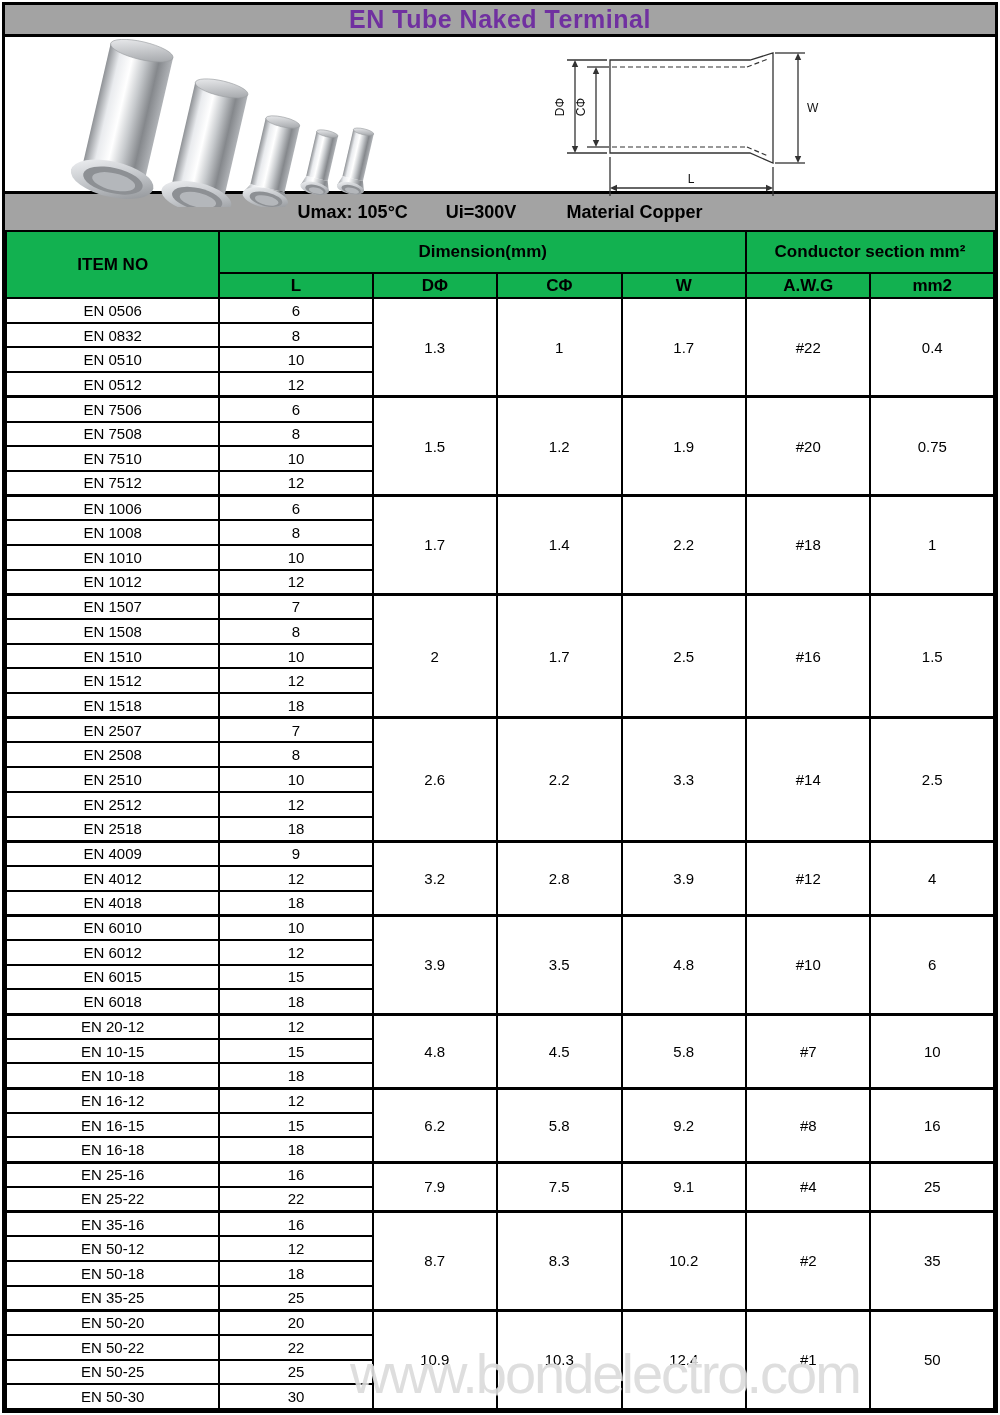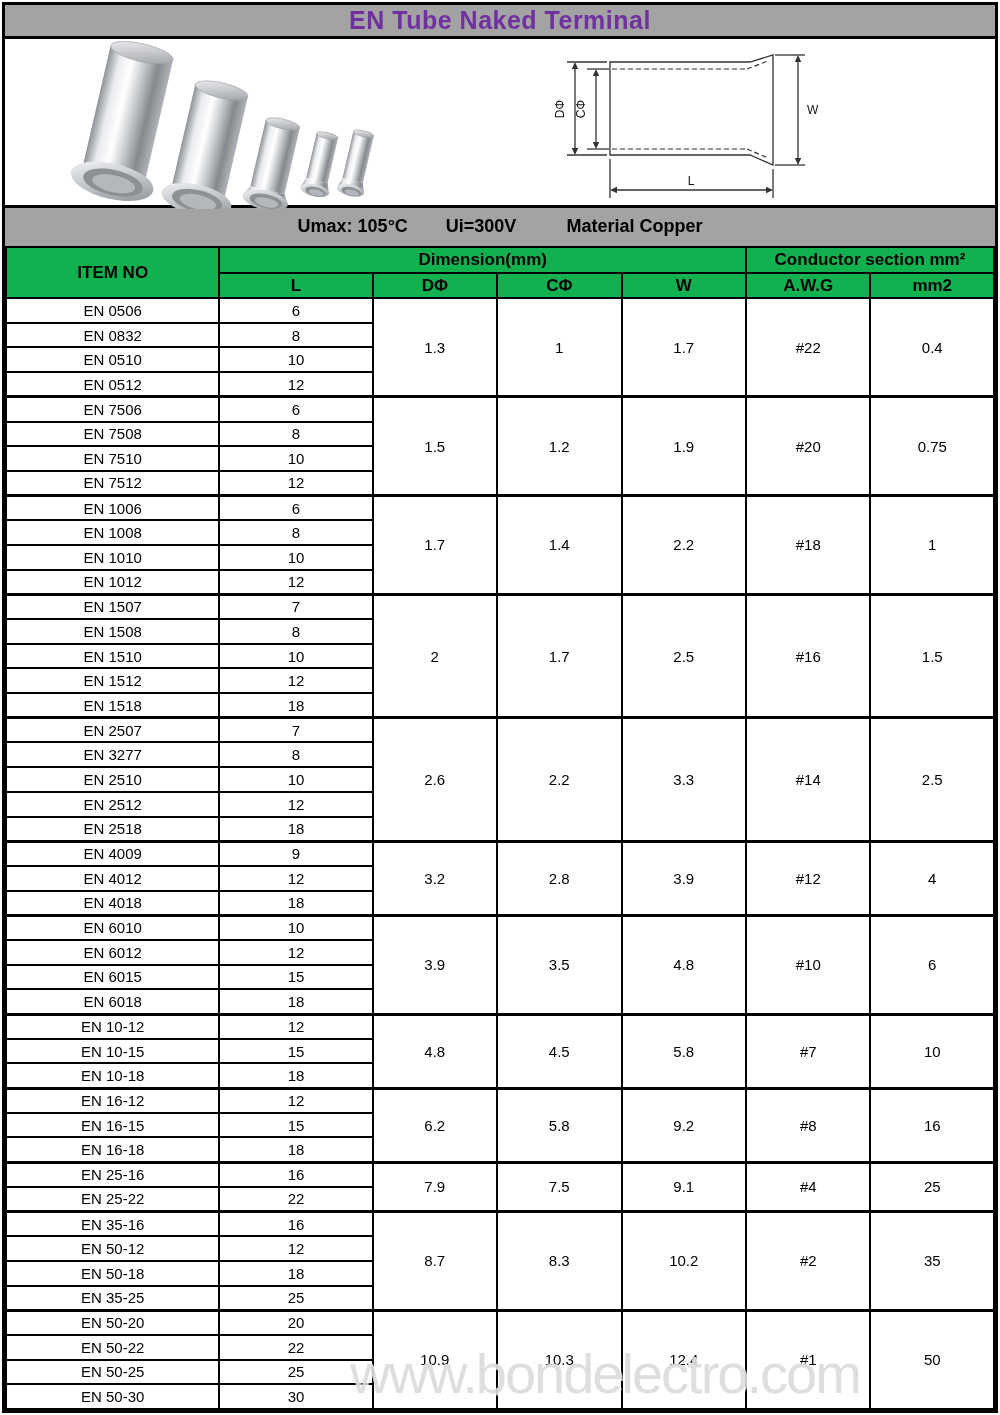--- a/index.html
+++ b/index.html
@@ -35,21 +35,21 @@
   table {
     width:100%; height:100%; border-collapse:collapse; table-layout:fixed;
   }
   th, td {
     border:2px solid #000; text-align:center; vertical-align:middle;
     padding:0; overflow:hidden;
   }
   thead th {
     background:var(--green,#12b150); font-weight:bold; font-size:17px;
   }
-  thead tr.h1 { height:26px; }
+  thead tr.h1 { height:42px; }
   thead tr.h2 { height:25px; }
   tbody td { font-size:15px; background:#fff; }
   tbody tr { height:24.7px; }
   tr.group-start td { border-top-width:3px; }
   .watermark {
     position:absolute; left:350px; top:1341px; z-index:5;
     font-size:56px; letter-spacing:-2px; white-space:nowrap;
     color:var(--wm,#dcdcdc); opacity:0.92;
     text-shadow:2px 2px 1px rgba(255,255,255,0.85);
     pointer-events:none;
@@ -298,21 +298,21 @@
             <tr class="group-start">
               <td>EN 2507</td>
               <td>7</td>
               <td rowspan="5">2.6</td>
               <td rowspan="5">2.2</td>
               <td rowspan="5">3.3</td>
               <td rowspan="5">#14</td>
               <td rowspan="5">2.5</td>
             </tr>
             <tr>
-              <td>EN 3277</td>
+              <td>EN 2508</td>
               <td>8</td>
             </tr>
             <tr>
               <td>EN 2510</td>
               <td>10</td>
             </tr>
             <tr>
               <td>EN 2512</td>
               <td>12</td>
             </tr>
@@ -352,21 +352,21 @@
             </tr>
             <tr>
               <td>EN 6015</td>
               <td>15</td>
             </tr>
             <tr>
               <td>EN 6018</td>
               <td>18</td>
             </tr>
             <tr class="group-start">
-              <td>EN 10-12</td>
+              <td>EN 20-12</td>
               <td>12</td>
               <td rowspan="3">4.8</td>
               <td rowspan="3">4.5</td>
               <td rowspan="3">5.8</td>
               <td rowspan="3">#7</td>
               <td rowspan="3">10</td>
             </tr>
             <tr>
               <td>EN 10-15</td>
               <td>15</td>

